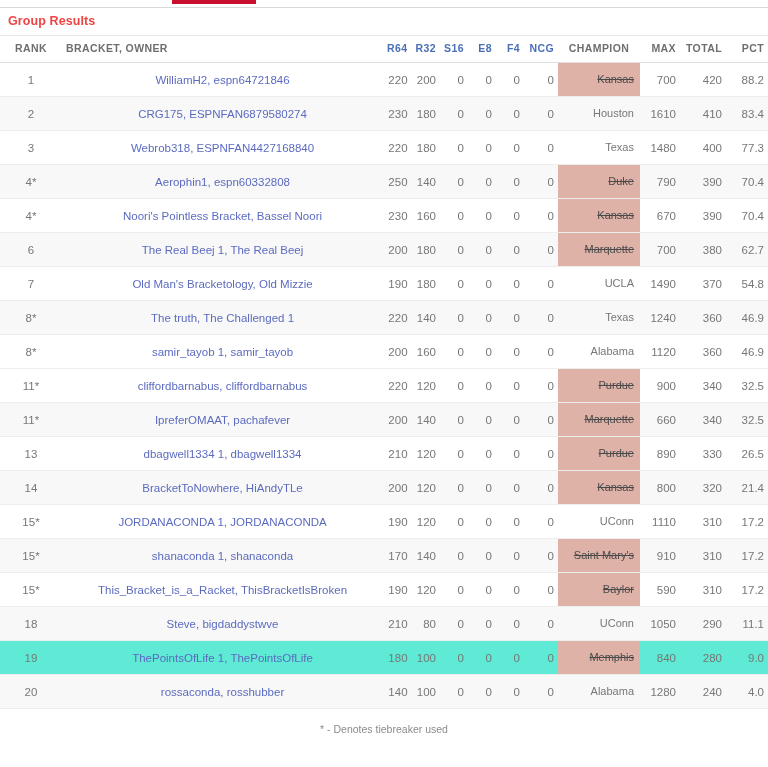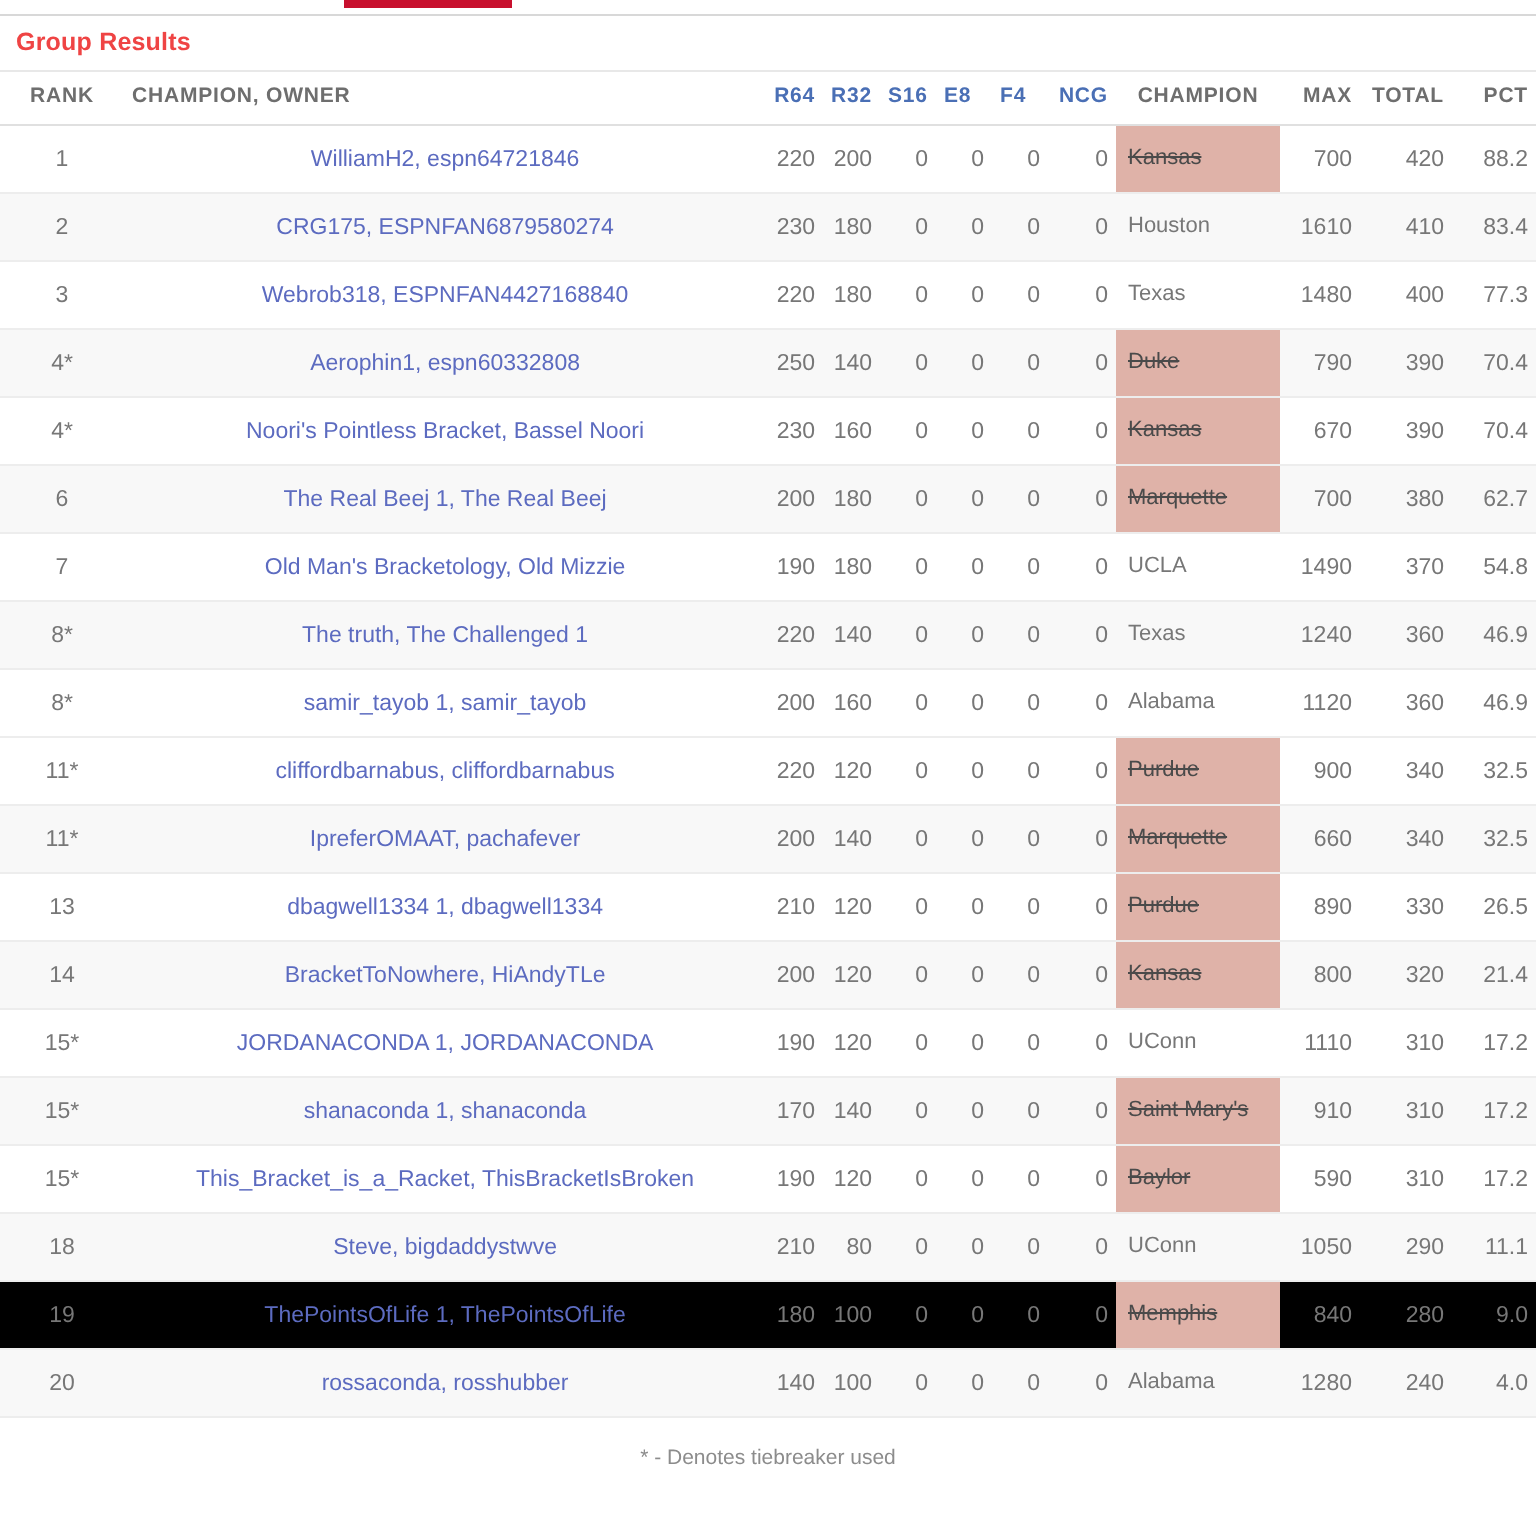--- a/index.html
+++ b/index.html
@@ -64,47 +64,47 @@
     white-space: nowrap;
     vertical-align: bottom;
   }
   table.results thead th.sortable {
     color: #4a6fb5;
     cursor: pointer;
   }
 
   th.col-rank   { width: 62px;  text-align: center; }
   th.col-owner  { text-align: left; padding-left: 16px; }
-  th.col-round  { width: 28px;  text-align: left; }
+  th.col-round  { width: 28px;  text-align: right; }
   th.col-ncg    { width: 34px;  text-align: right; }
   th.col-champ  { width: 82px;  text-align: center; }
   th.col-max    { width: 40px;  text-align: right; }
   th.col-total  { width: 46px;  text-align: right; }
   th.col-pct    { width: 42px;  text-align: right; padding-right: 8px; }
 
   table.results tbody tr { height: 33px; }
   table.results tbody tr.alt { background: #f8f8f8; }
-  table.results tbody tr.mine { background: #000000; }
+  table.results tbody tr.mine { background: #5eead4; }
   table.results tbody td {
     padding: 0 4px;
     border-bottom: 1px solid #ededed;
     color: #777777;
     vertical-align: middle;
     white-space: nowrap;
   }
   td.rank   { text-align: center; width: 62px; color: #6b6b6b; }
   td.owner  { text-align: center; padding-left: 16px; }
   td.owner a {
     color: #5c6bc0;
     text-decoration: none;
     font-size: 11.5px;
   }
   td.num    { text-align: right; color: #8a8a8a; }
   td.champ  {
-    text-align: left;
+    text-align: right;
     width: 82px;
     color: #4a4a4a;
     font-size: 11px;
     padding: 0;
   }
   td.champ .champ-cell {
     display: block;
     width: 100%;
     padding: 10px 2px;
     line-height: 13px;
@@ -130,21 +130,21 @@
   <div class="tab-active-underline"></div>
 </div>
 
 <div class="page-title">Group Results</div>
 
 <div class="table-wrap">
   <table class="results">
     <thead>
       <tr>
         <th class="col-rank">RANK</th>
-        <th class="col-owner">CHAMPION, OWNER</th>
+        <th class="col-owner">BRACKET, OWNER</th>
         <th class="col-round sortable">R64</th>
         <th class="col-round sortable">R32</th>
         <th class="col-round sortable">S16</th>
         <th class="col-round sortable">E8</th>
         <th class="col-round sortable">F4</th>
         <th class="col-ncg sortable">NCG</th>
         <th class="col-champ">CHAMPION</th>
         <th class="col-max">MAX</th>
         <th class="col-total">TOTAL</th>
         <th class="col-pct">PCT</th>

